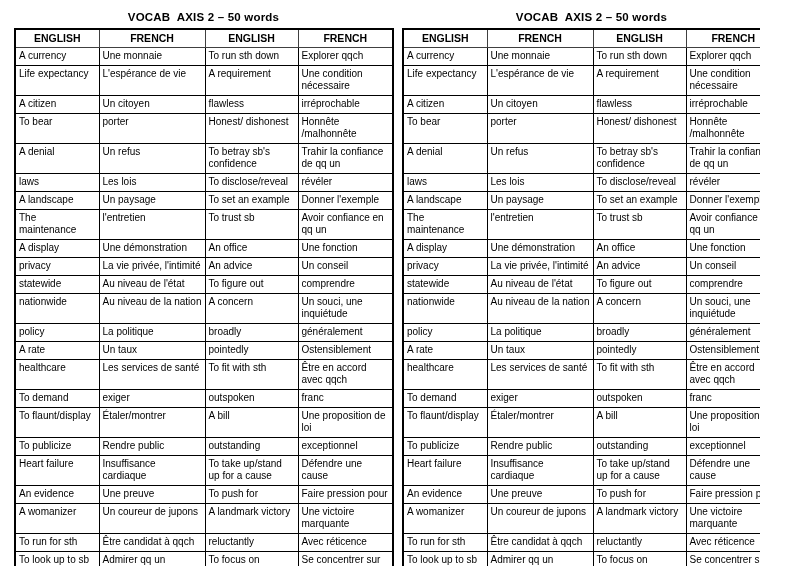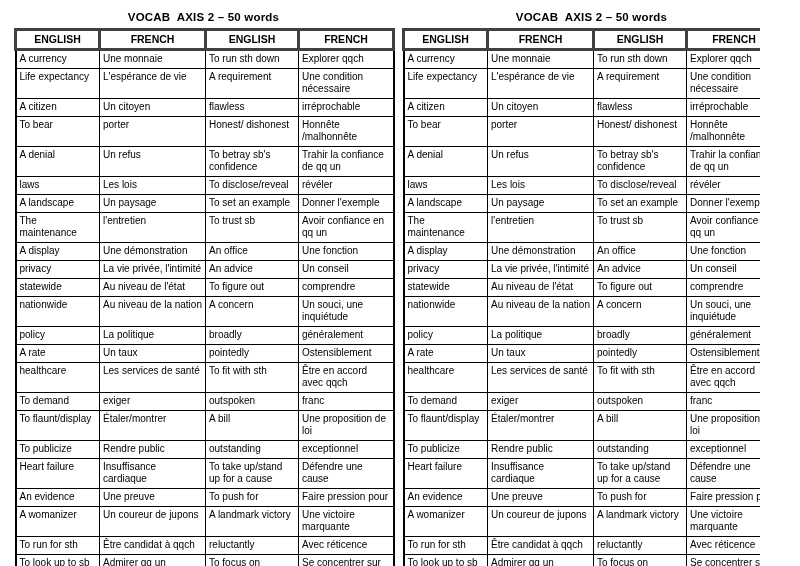--- a/index.html
+++ b/index.html
@@ -34,21 +34,21 @@
   table.vocab {
     border-collapse: collapse;
     table-layout: fixed;
     width: 378px;
     border: 2px solid #000;
   }
   table.vocab th {
     font-size: 10.5px;
     font-weight: bold;
     text-align: center;
-    border: 3px solid #404040;
+    border: 1px solid #404040;
     padding: 2px 2px 3px 2px;
   }
   table.vocab td {
     font-size: 10px;
     line-height: 1.2;
     border: 1px solid #000;
     padding: 2px 3px 3px 3px;
     vertical-align: top;
     word-wrap: break-word;
     overflow-wrap: break-word;

